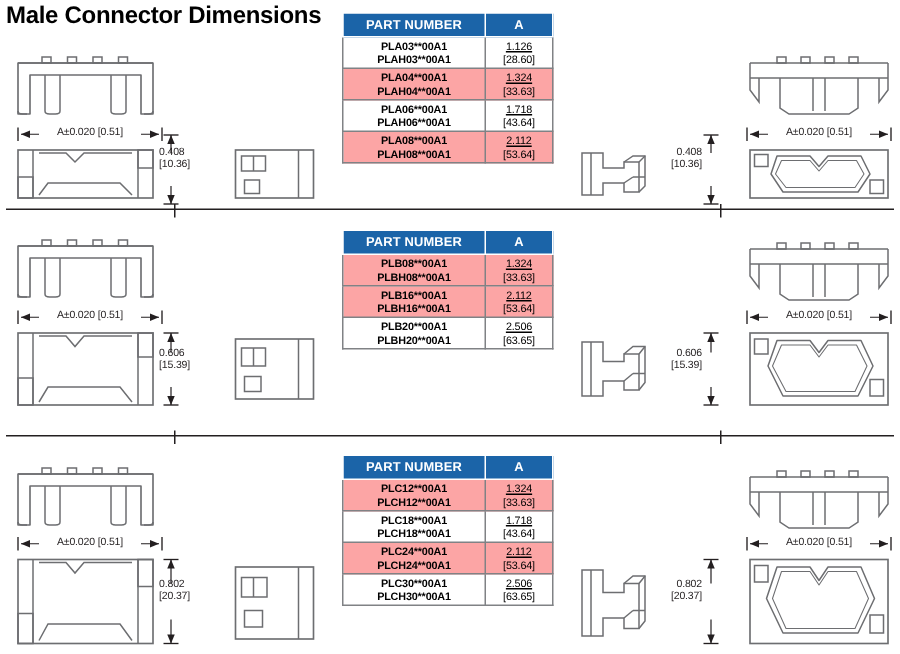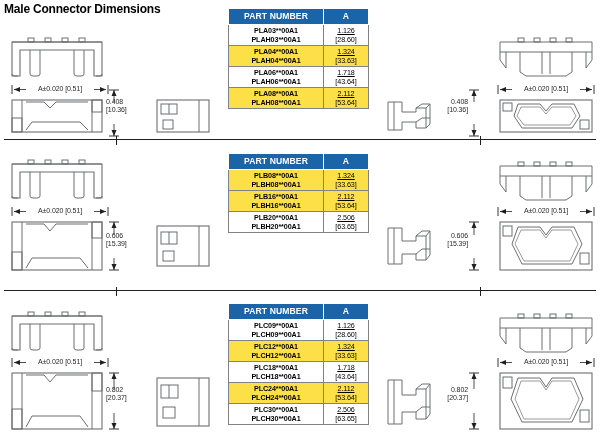--- a/index.html
+++ b/index.html
@@ -9,21 +9,21 @@
     font-family:"Liberation Sans", sans-serif;
     color:#000;
     overflow:hidden;
     position:relative;
   }
   .page{position:relative;width:600px;height:436px;}
 
   
   .title{
     position:absolute;
-    font-size:12px;
+    font-size:16px;
     font-weight:bold;
     letter-spacing:-0.2px;
     white-space:nowrap;
   }
   #title-male{left:4px;top:2px;}
   #title-female{left:388px;top:2px;}
 
   
   .sep{
     position:absolute;left:4px;width:592px;height:0;
@@ -58,21 +58,21 @@
   table.pn td{
     border:1px solid #808285;
     padding:1px 0 1px 0;
     text-align:center;
     vertical-align:middle;
     font-size:7.2px;
     font-weight:bold;
     line-height:1.25;
     color:#000;
   }
-  table.pn tr.alt td{background:#fde047;}
+  table.pn tr.alt td{background:#fca5a5;}
   table.pn td.dim{font-weight:normal;}
   table.pn td.dim .top{
     display:block;
     text-decoration:underline;
     letter-spacing:-0.1px;
   }
   table.pn td.dim .bot{display:block;letter-spacing:-0.1px;}
   table.pn td.pn1 .l1,table.pn td.pn1 .l2{display:block;letter-spacing:-0.1px;}
 
   
@@ -522,30 +522,20 @@
   </div>
 
   <table class="pn" id="table-c" style="left:228px;top:303px;">
     <thead>
       <tr>
         <th class="c1">PART NUMBER</th>
         <th class="c2">A</th>
       </tr>
     </thead>
     <tbody>
-      <tr>
-        <td class="pn1">
-          <span class="l1">PLC09**00A1</span>
-          <span class="l2">PLCH09**00A1</span>
-        </td>
-        <td class="dim">
-          <span class="top">1.126</span>
-          <span class="bot">[28.60]</span>
-        </td>
-      </tr>
       <tr class="alt">
         <td class="pn1">
           <span class="l1">PLC12**00A1</span>
           <span class="l2">PLCH12**00A1</span>
         </td>
         <td class="dim">
           <span class="top">1.324</span>
           <span class="bot">[33.63]</span>
         </td>
       </tr>

